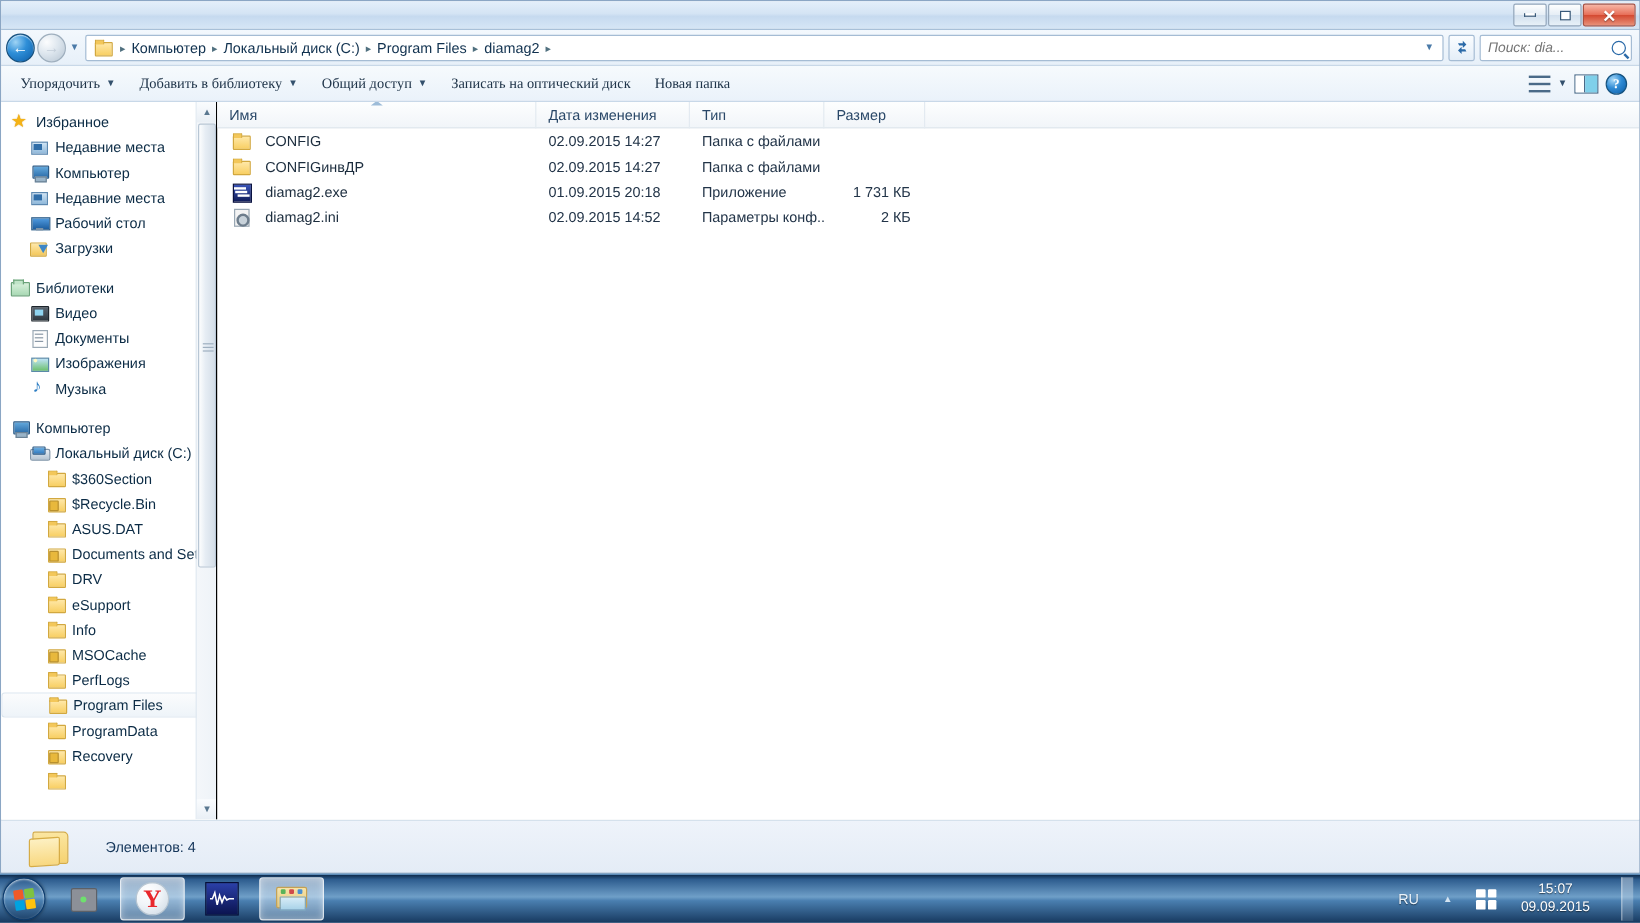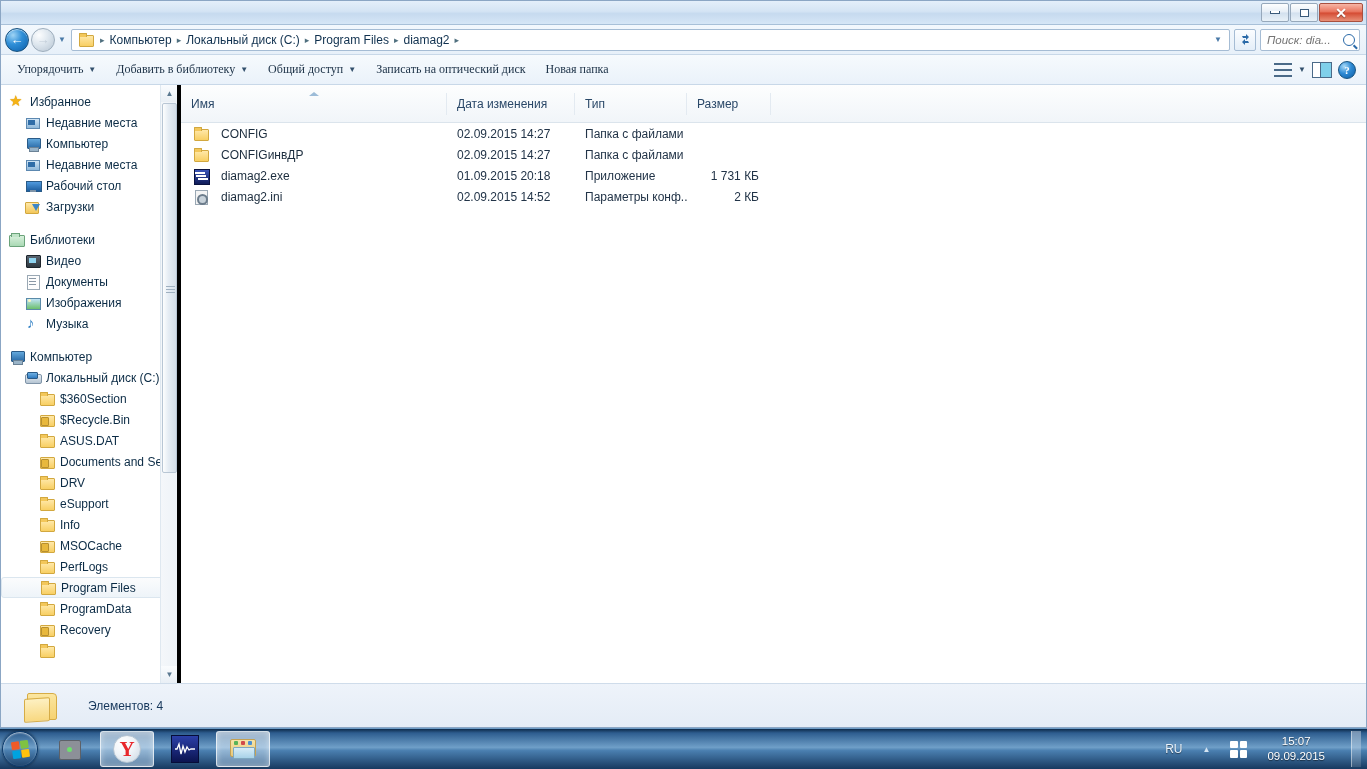--- a/index.html
+++ b/index.html
@@ -83,21 +83,21 @@
   .crumb-txt { color:#10314f; font-size:12px; padding:1px 3px; white-space:nowrap; }
   .crumb-sep { color:#50707f; font-size:9px; padding:0 2px; }
   .crumb-caret { margin-left:auto; color:#4a7aa8; font-size:8px; padding-right:3px;}
   .refreshbtn {
     width:22px;height:22px;margin-left:4px; border:1px solid #a5bcd4; border-radius:2px;
     background: linear-gradient(180deg,#fbfdff 0%,#e4eef8 100%);
     display:flex;align-items:center;justify-content:center; color:#1f5fa0; font-size:12px;
     flex:0 0 auto;
   }
   .searchbox {
-    width:100px;height:22px;margin-left:4px;background:#fff;border:1px solid #a5bcd4;
+    width:127px;height:22px;margin-left:4px;background:#fff;border:1px solid #a5bcd4;
     border-radius:2px; display:flex;align-items:center;padding:0 4px; flex:0 0 auto;
   }
   .searchbox input {
     border:none;outline:none;flex:1;width:100%;font-size:11.5px;font-style:italic;
     color:#6a7a8a; font-family:"Liberation Sans",sans-serif; background:transparent;
   }
   .mag { width:12px;height:12px;border:1.6px solid #2b6aa8;border-radius:50%;position:relative;flex:0 0 auto;}
   .mag:after{content:"";position:absolute;right:-4px;bottom:-3px;width:5px;height:1.6px;background:#2b6aa8;transform:rotate(45deg);}
 
   
@@ -122,21 +122,21 @@
     width:18px;height:18px;border-radius:50%;
     background: radial-gradient(circle at 33% 28%, #a8daf8 0%, #2e8ad4 45%, #0b5ba4 100%);
     border:1px solid #15527f; color:#fff; font-size:11px; font-weight:bold;
     display:flex;align-items:center;justify-content:center;
   }
 
   
   .body { flex:1; display:flex; background:#fff; overflow:hidden; position:relative;}
   .navpane {
     width:180px; background:#fff; position:relative; overflow:hidden;
-    border-right:4px solid #000000;
+    border-right:1px solid #000000;
   }
   .navlist { padding-top:6px; }
   .navrow {
     height:21px; display:flex; align-items:center; gap:5px; padding-left:8px;
     color:#0b2b45; font-size:12px; white-space:nowrap; position:relative;
   }
   .navrow.head { font-weight:normal; }
   .navrow.lvl1 { padding-left:24px; }
   .navrow.lvl2 { padding-left:38px; }
   .navrow.selected {
@@ -274,21 +274,21 @@
     border:1px solid #b8c6d4; border-radius:2px;
   }
   .sb-grip {
     position:absolute; left:3px; top:50%; margin-top:-4px; width:9px; height:8px;
   }
   .sb-grip i{display:block;height:1px;background:#9fb0c0;margin:2px 0;}
 
   
   .filepane { flex:1; display:flex; flex-direction:column; background:#fff; }
   .colhead {
-    height:38px; display:flex; align-items:center;
+    height:22px; display:flex; align-items:center;
     background: linear-gradient(180deg,#fdfefe 0%,#f1f5f9 100%);
     border-bottom:1px solid #dbe4ec; position:relative;
   }
   .col {
     height:22px; display:flex; align-items:center; padding-left:10px;
     color:#2a4868; font-size:12px; border-right:1px solid #e3eaf1;
     position:relative;
   }
   .col.name { width:266px; }
   .col.date { width:128px; }

